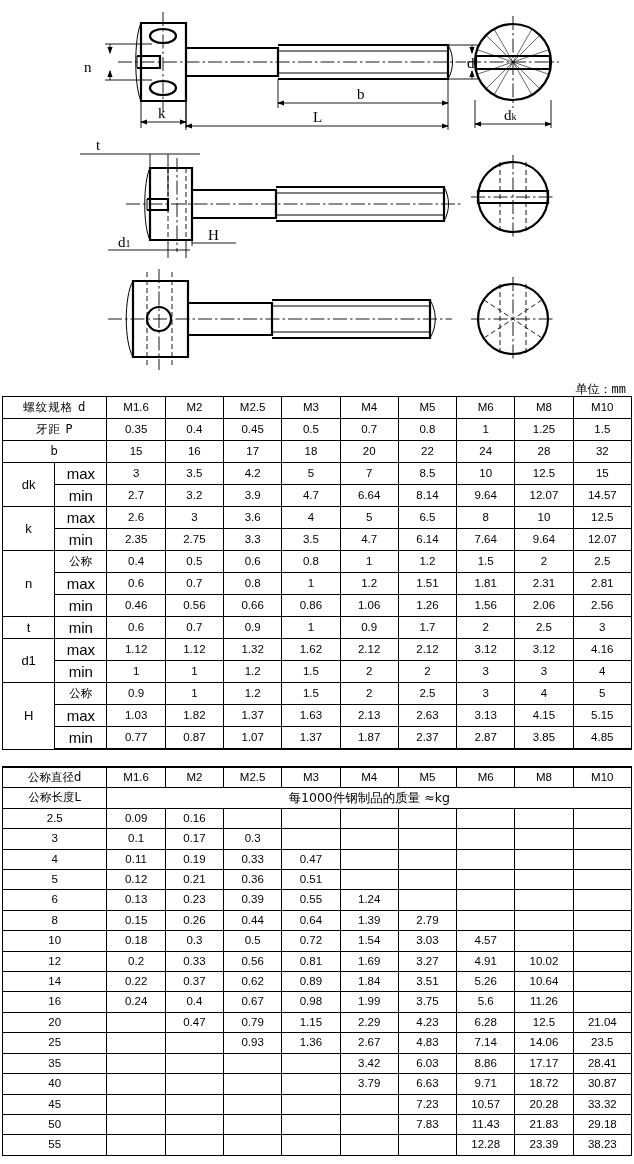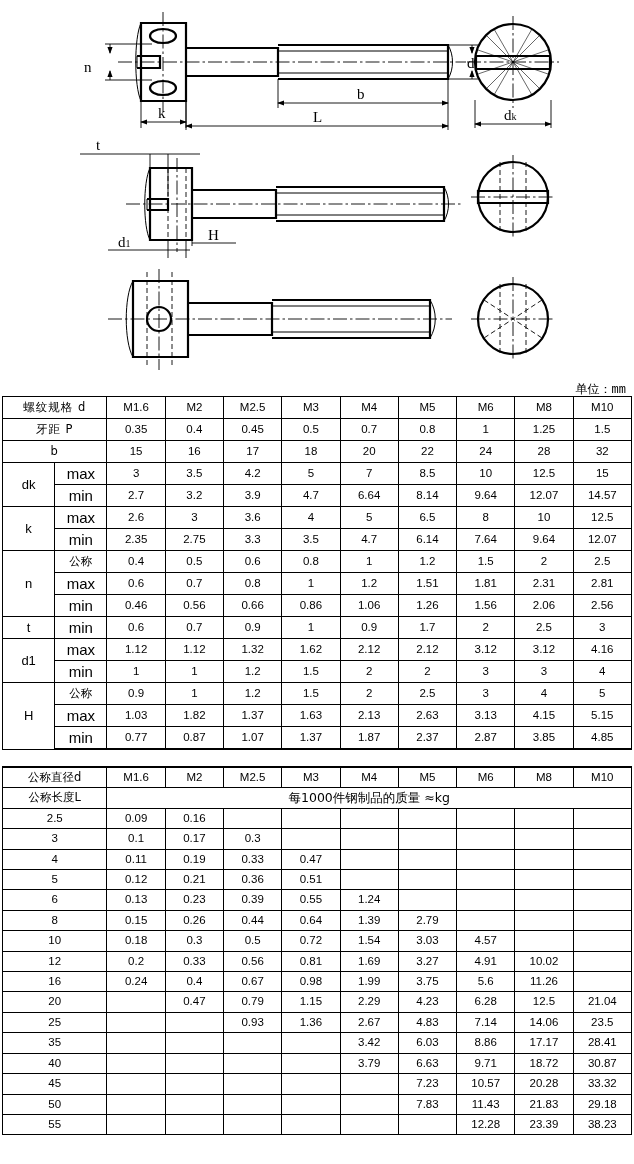--- a/index.html
+++ b/index.html
@@ -587,20 +587,32 @@
           <td>0.33</td>
           <td>0.56</td>
           <td>0.81</td>
           <td>1.69</td>
           <td>3.27</td>
           <td>4.91</td>
           <td>10.02</td>
           <td></td>
         </tr>
         <tr>
+          <td>14</td>
+          <td>0.22</td>
+          <td>0.37</td>
+          <td>0.62</td>
+          <td>0.89</td>
+          <td>1.84</td>
+          <td>3.51</td>
+          <td>5.26</td>
+          <td>10.64</td>
+          <td></td>
+        </tr>
+        <tr>
           <td>16</td>
           <td>0.24</td>
           <td>0.4</td>
           <td>0.67</td>
           <td>0.98</td>
           <td>1.99</td>
           <td>3.75</td>
           <td>5.6</td>
           <td>11.26</td>
           <td></td>

